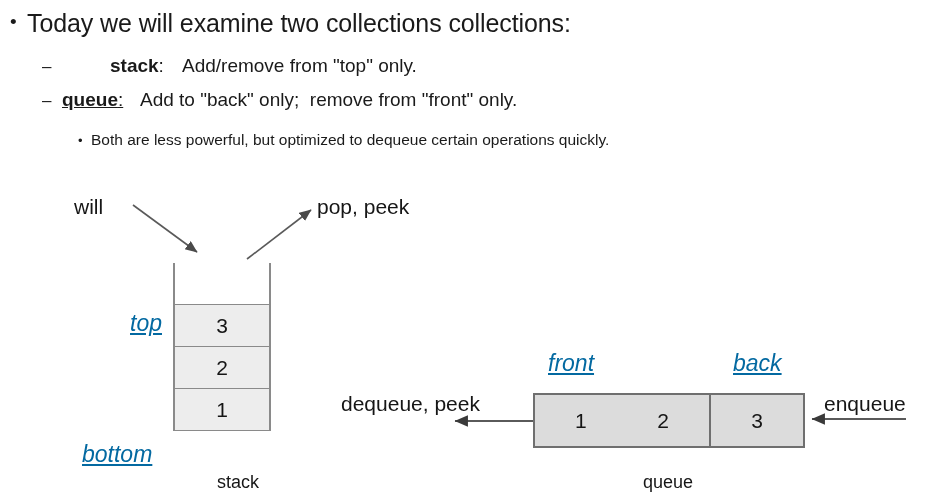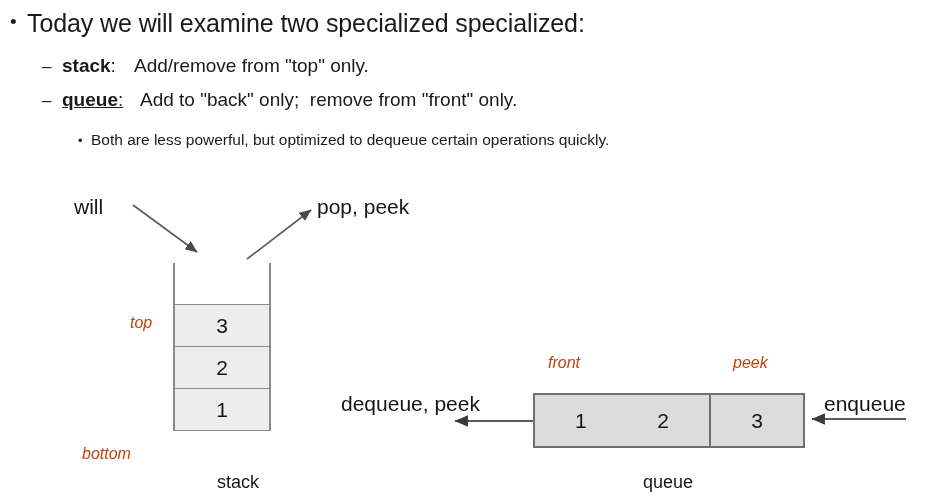--- a/index.html
+++ b/index.html
@@ -56,21 +56,21 @@
     white-space: pre;
   }
   .bullet-l2 .term-colon {
     font-weight: normal;
   }
   .bullet-l2 .desc {
     white-space: pre;
   }
   #row-stack { top: 54px; }
   #row-queue { top: 88px; }
-  #row-stack .term-wrap { display: inline-block; width: 72px; }
+  #row-stack .term-wrap { display: inline-block; width: 72px; margin-left: 48px; }
   #row-queue .term-wrap { display: inline-block; width: 78px; text-decoration: underline; }
 
   .bullet-l3 {
     position: absolute;
     left: 78px;
     top: 130px;
     display: flex;
     align-items: baseline;
     font-size: 15.5px;
     line-height: 20px;
@@ -84,25 +84,26 @@
   
   .lbl {
     position: absolute;
     font-size: 21px;
     line-height: 24px;
     color: #161616;
     white-space: nowrap;
   }
   .lbl-it {
     position: absolute;
-    font-size: 16px;
+    font-size: 23px;
     line-height: 24px;
     font-style: italic;
-    color: #c2410c;
+    color: #0369a1;
     white-space: nowrap;
+    text-decoration: underline;
   }
   .caption {
     position: absolute;
     font-size: 18px;
     line-height: 22px;
     color: #161616;
     white-space: nowrap;
     text-align: center;
   }
 
@@ -194,21 +195,21 @@
     pointer-events: none;
   }
 </style>
 </head>
 <body>
 
 <div id="slide">
 
   <div class="bullet-l1">
     <span class="marker">•</span>
-    <span>Today we will examine two specialized specialized:</span>
+    <span>Today we will examine two collections collections:</span>
   </div>
 
   <div class="bullet-l2" id="row-stack">
     <span class="marker">–</span>
     <span class="term-wrap">
       <span class="term">stack</span><span class="term-colon">:</span>
     </span>
     <span class="desc">Add/remove from "top" only.</span>
   </div>
 
@@ -237,21 +238,21 @@
     <div id="stack-cells">
       <div class="stack-cell">3</div>
       <div class="stack-cell">2</div>
       <div class="stack-cell">1</div>
     </div>
   </div>
 
   <div class="caption" style="left:188px; top:471px; width:100px;">stack</div>
 
   <div class="lbl-it" style="left:548px; top:351px;">front</div>
-  <div class="lbl-it" style="left:733px; top:351px;">peek</div>
+  <div class="lbl-it" style="left:733px; top:351px;">back</div>
 
   <div class="lbl" style="left:341px; top:392px;">dequeue, peek</div>
   <div class="lbl" style="left:824px; top:392px;">enqueue</div>
 
   <div id="queue-fig">
     <div class="queue-seg" id="queue-seg-front">
       <span>1</span>
       <span>2</span>
     </div>
     <div class="queue-seg" id="queue-seg-back">

